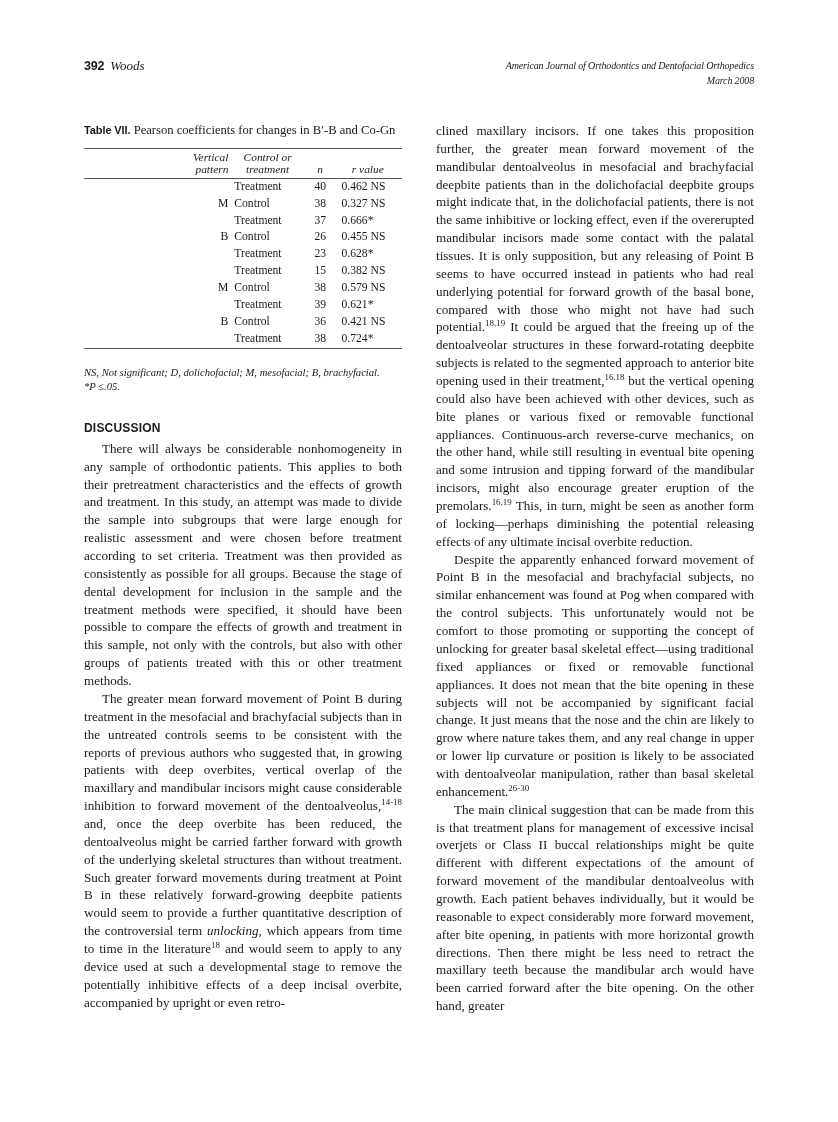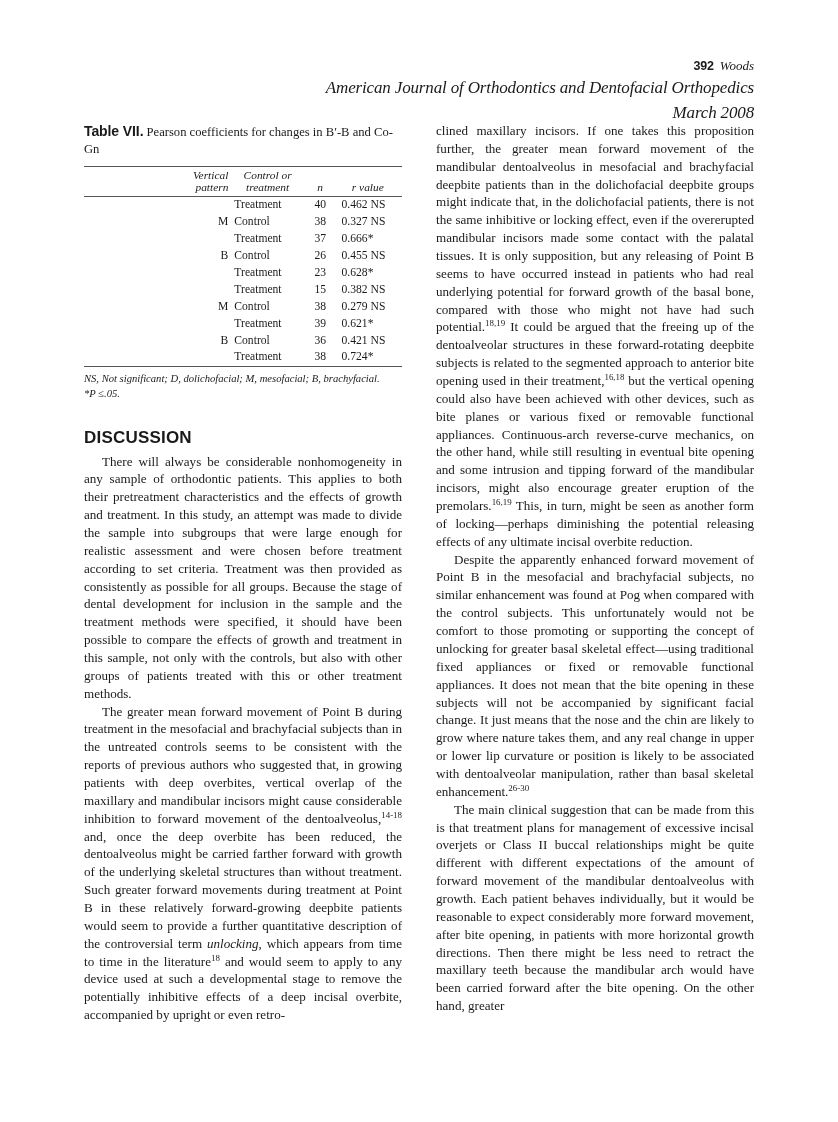--- a/index.html
+++ b/index.html
@@ -25,43 +25,42 @@
   }
 
   
   .runhead {
     position: absolute;
     left: 84px;
     top: 58px;
     width: 670px;
     display: flex;
     justify-content: space-between;
-    align-items: flex-end;
-    flex-direction: column;
+    align-items: flex-start;
   }
   .runhead-left {
     font-size: 12.5px;
     line-height: 1.25;
     white-space: nowrap;
   }
   .runhead-left .folio {
     font-family: "Liberation Sans", sans-serif;
     font-weight: bold;
     font-size: 12.5px;
     letter-spacing: -0.2px;
   }
   .runhead-left .author {
     font-style: italic;
     font-size: 13px;
     margin-left: 6px;
   }
   .runhead-right {
     text-align: right;
     font-style: italic;
-    font-size: 17px;
+    font-size: 10px;
     line-height: 1.5;
     letter-spacing: -0.15px;
   }
 
   
   .cols {
     position: absolute;
     left: 84px;
     top: 122px;
     width: 670px;
@@ -78,21 +77,21 @@
   
   .table-title {
     font-size: 12.6px;
     line-height: 1.32;
     margin: 0 0 9px 0;
     text-indent: 0;
   }
   .table-title .tnum {
     font-family: "Liberation Sans", sans-serif;
     font-weight: bold;
-    font-size: 14px;
+    font-size: 11px;
     letter-spacing: -0.1px;
   }
   table.data {
     border-collapse: collapse;
     width: 100%;
     font-size: 11.6px;
   }
   table.data thead th {
     font-style: italic;
     font-weight: normal;
@@ -112,29 +111,29 @@
   .c-group { text-align: left;   width: 96px; }
   .c-vert  { text-align: right; width: 72px; }
   .c-trt   { text-align: left;   width: 78px; padding-left: 6px !important; margin-left: 20px; }
   .c-n     { text-align: center; width: 30px; }
   .c-r     { text-align: left;   width: 64px; padding-left: 8px !important; }
 
   thead .c-trt { text-align: center !important; padding-left: 0 !important; }
   thead .c-r   { text-align: center !important; padding-left: 0 !important; }
 
   .tfoot-note {
-    margin-top: 5px;
+    margin-top: 17px;
     font-size: 10.6px;
     line-height: 1.38;
   }
 
   
   h2.section {
     font-family: "Liberation Sans", sans-serif;
-    font-size: 17px;
+    font-size: 12px;
     font-weight: bold;
     letter-spacing: 0.2px;
     margin: 26px 0 5px 0;
   }
   p.body {
     margin: 0;
     font-size: 13.1px;
     line-height: 1.365;
     text-align: justify;
     text-justify: inter-word;
@@ -227,21 +226,21 @@
             <td class="c-vert"></td>
             <td class="c-trt">Treatment</td>
             <td class="c-n">15</td>
             <td class="c-r">0.382 NS</td>
           </tr>
           <tr>
             <td class="c-group"></td>
             <td class="c-vert">M</td>
             <td class="c-trt">Control</td>
             <td class="c-n">38</td>
-            <td class="c-r">0.279 NS</td>
+            <td class="c-r">0.579 NS</td>
           </tr>
           <tr>
             <td class="c-group"></td>
             <td class="c-vert"></td>
             <td class="c-trt">Treatment</td>
             <td class="c-n">39</td>
             <td class="c-r">0.621*</td>
           </tr>
           <tr>
             <td class="c-group"></td>

